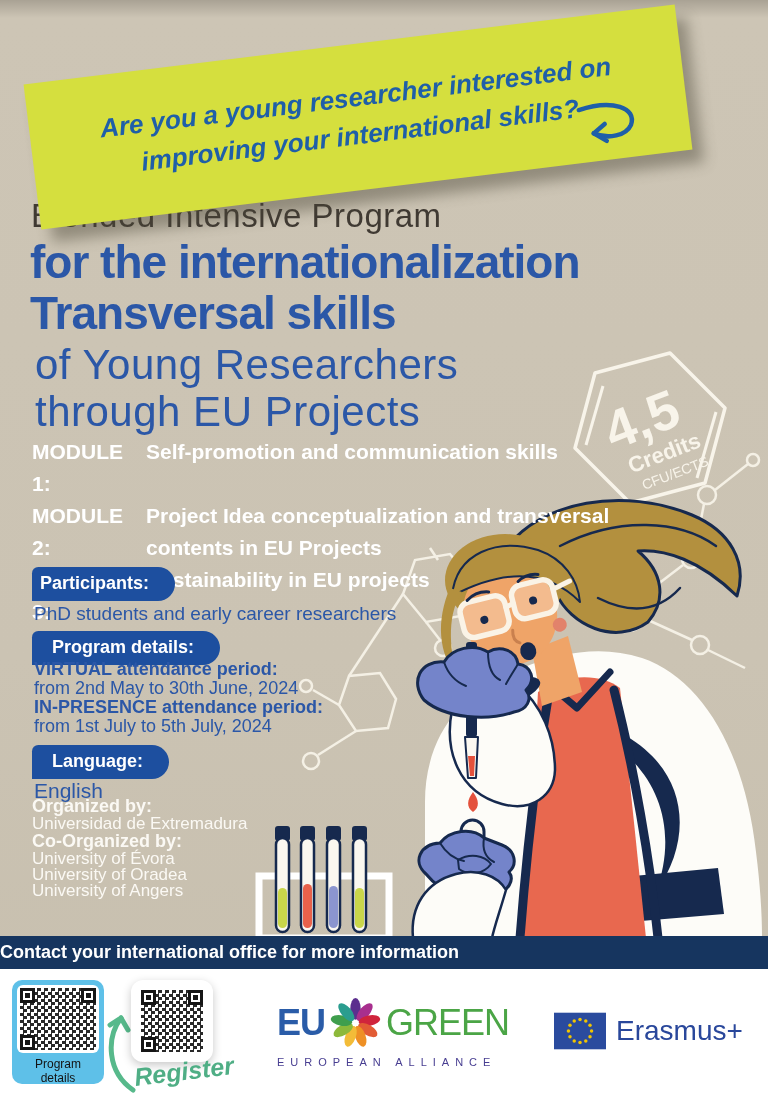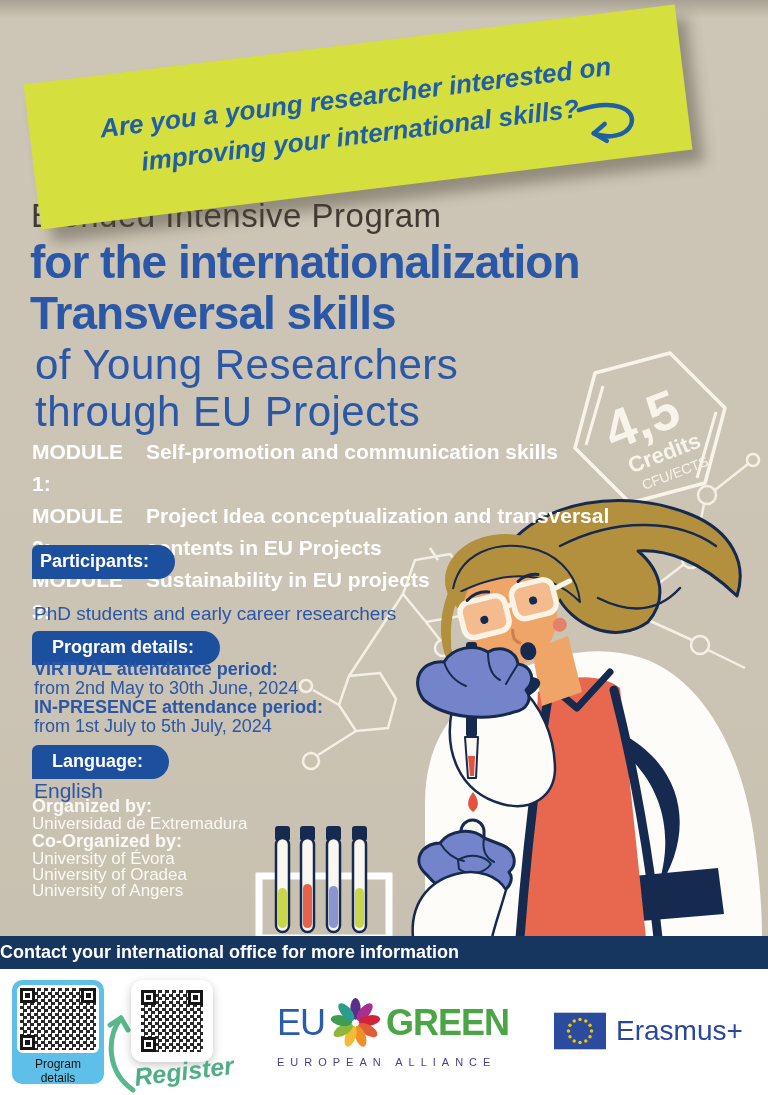--- a/index.html
+++ b/index.html
@@ -26,21 +26,21 @@
   .subtitle{position:absolute;left:35px;top:341px;z-index:2;font-size:42px;line-height:47px;
          font-weight:400;letter-spacing:.5px;color:#2b57a7;}
   .title span,.subtitle span{display:block;}
   
   .modules{position:absolute;left:32px;top:436px;z-index:2;color:#fff;font-weight:700;font-size:21px;line-height:32px;width:590px;}
   .module-row{display:grid;grid-template-columns:108px 1fr;column-gap:6px;}
   .module-text{max-width:470px;}
   
   .pill{position:absolute;left:32px;z-index:2;background:#1d4f9f;color:#fff;font-weight:700;font-size:18px;
         padding:6px 26px 7px 20px;border-radius:8px 22px 22px 0;}
-  .pill-participants{top:545px;padding-left:8px;}
+  .pill-participants{top:567px;padding-left:8px;}
   .pill-program{top:631px;}
   .pill-language{top:745px;}
   .body-text{position:absolute;z-index:2;color:#2b57a7;}
   .phd{left:34px;top:603px;font-size:19px;}
   .program-details{left:34px;top:660px;font-size:18px;line-height:19px;}
   .program-details .b{font-weight:700;}
   .english{left:34px;top:779px;font-size:21px;}
   .organizers{position:absolute;left:32px;top:797px;z-index:2;color:#fbf9f4;}
   .organizers .lbl{font-weight:700;font-size:18px;line-height:19px;}
   .organizers .nm{font-size:17px;line-height:16px;font-weight:400;}
@@ -57,22 +57,22 @@
       background:repeating-conic-gradient(#161616 0% 25%,transparent 0% 50%) 0 0/7px 7px;opacity:.92;}
   .qr .f{position:absolute;width:15px;height:15px;border:3px solid #161616;background:#fff;box-sizing:border-box;}
   .qr .f::after{content:"";position:absolute;inset:2px;background:#161616;}
   .qr .tl{top:3px;left:3px;}.qr .tr{top:3px;right:3px;}.qr .bl{bottom:3px;left:3px;}
   .qr1-label{font-size:12px;color:#131313;text-align:center;margin-top:4px;}
   .register{position:absolute;left:134px;top:88px;font-size:25px;font-weight:700;font-style:italic;
             color:#4fae85;transform:rotate(-7deg);}
   .reg-arrow{position:absolute;left:101px;top:43px;}
   .eugreen{position:absolute;left:277px;top:26px;width:232px;}
   .eugreen-row{display:flex;align-items:center;gap:4px;justify-content:center;}
-  .eugreen-eu{font-size:36px;font-weight:400;letter-spacing:-1px;color:#2a5ca8;}
-  .eugreen-green{font-size:36px;font-weight:700;letter-spacing:-1px;color:#4ba546;}
+  .eugreen-eu{font-size:36px;font-weight:700;letter-spacing:-1px;color:#2a5ca8;}
+  .eugreen-green{font-size:36px;font-weight:400;letter-spacing:-1px;color:#4ba546;}
   .eugreen-alliance{margin-top:5px;text-align:left;font-size:11px;font-weight:400;letter-spacing:6px;color:#473d91;white-space:nowrap;}
   .erasmus{position:absolute;left:554px;top:43px;display:flex;align-items:center;gap:10px;}
   .erasmus-label{font-size:28px;color:#29479b;}
 </style>
 </head>
 <body>
 
 <div class="poster">
 
   <svg class="art" width="768" height="1095" viewBox="0 0 768 1095">

